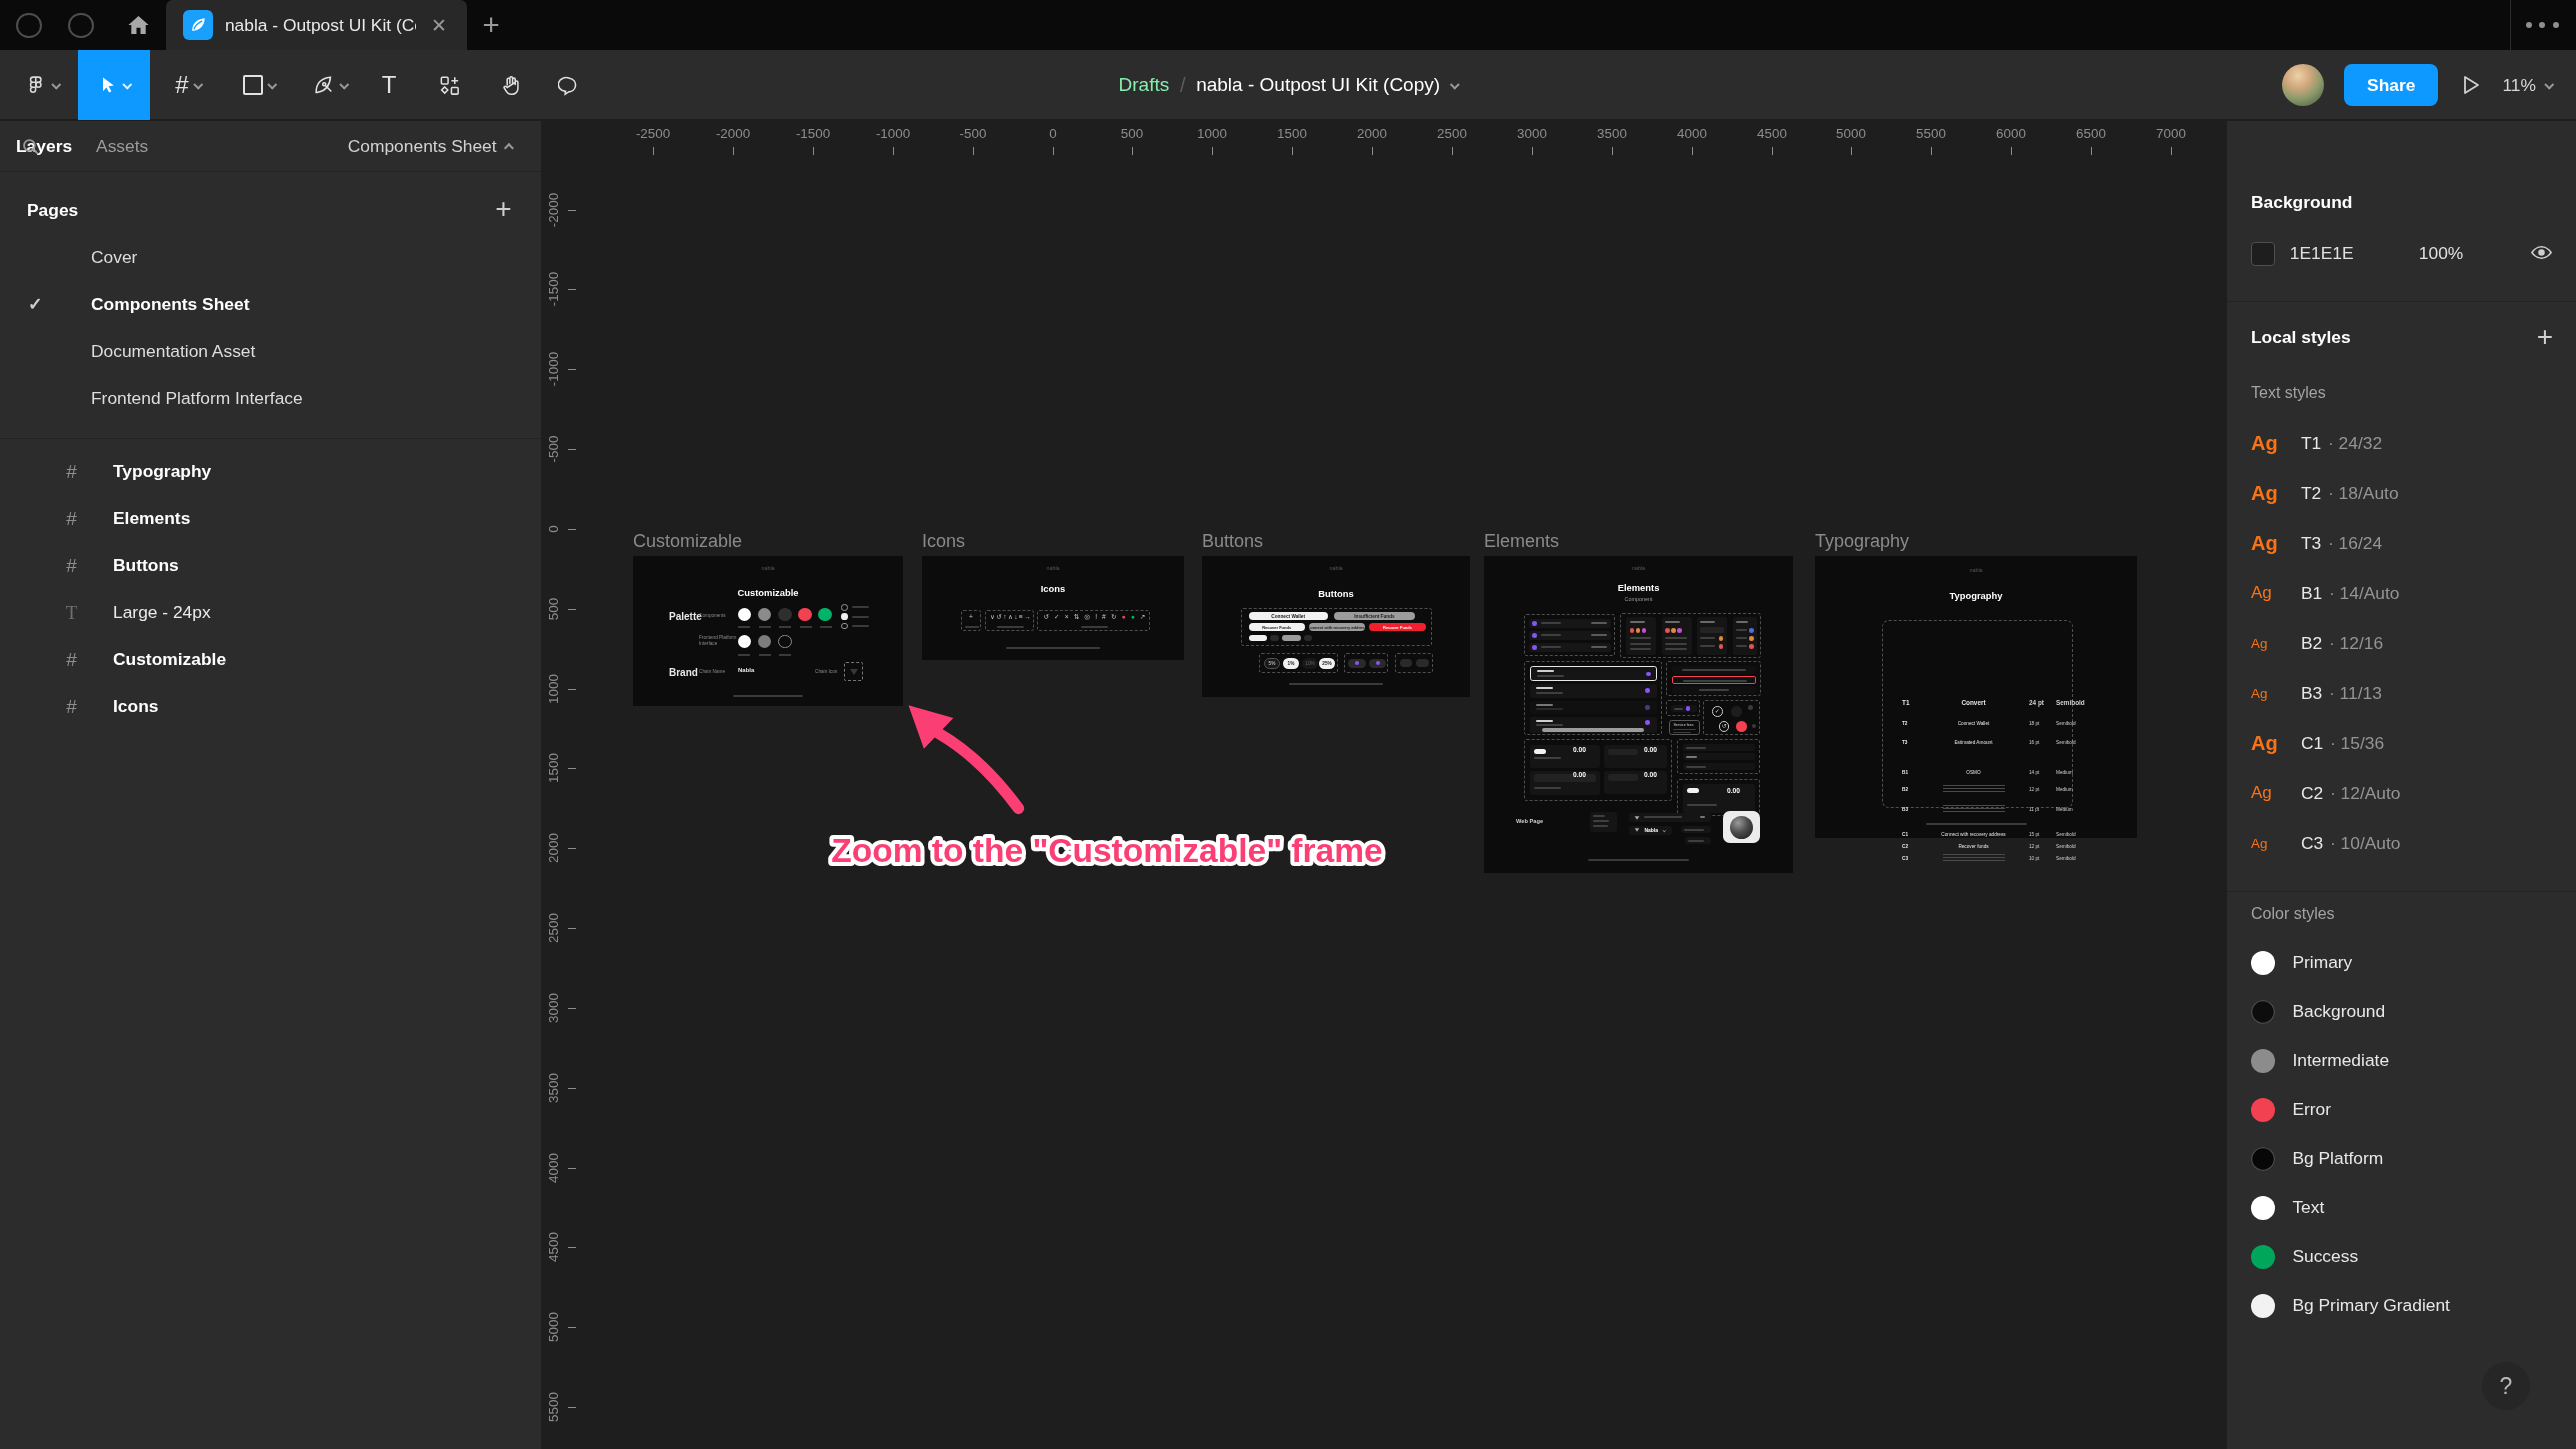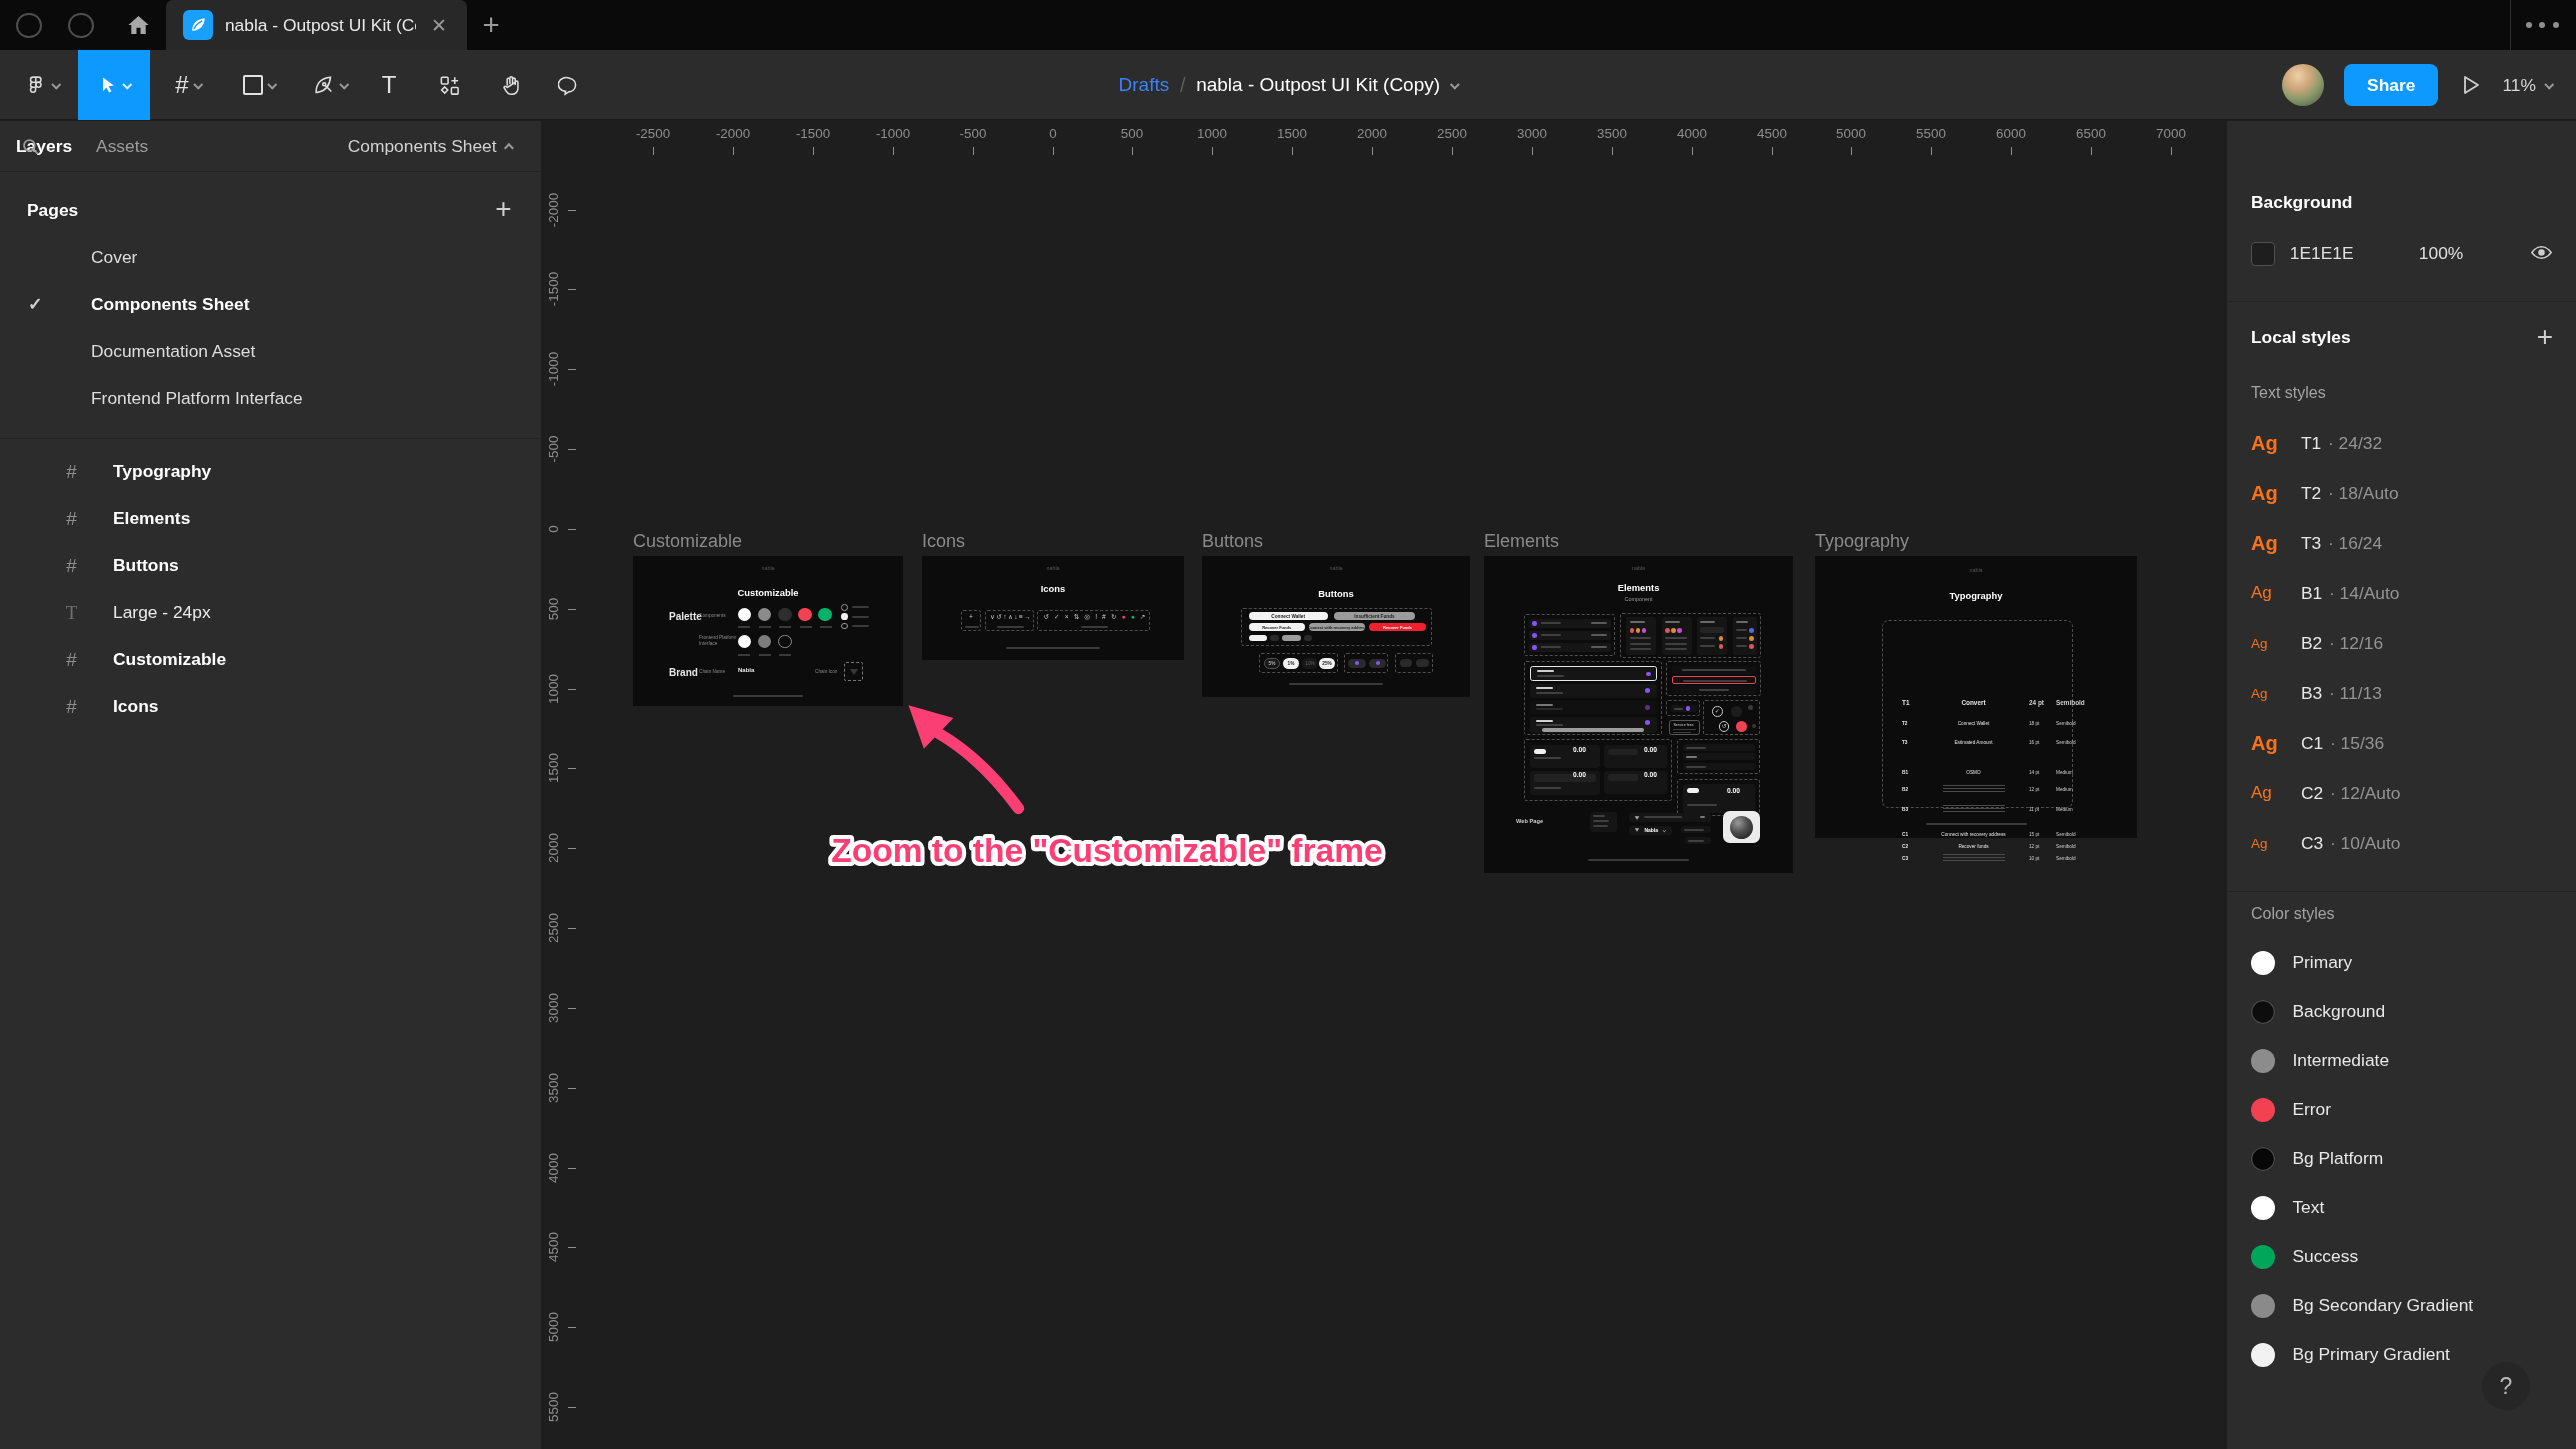--- a/index.html
+++ b/index.html
@@ -26,21 +26,21 @@
   #toolbar{position:absolute;left:0;top:50px;width:2576px;height:70px;background:#2c2c2c;border-bottom:1.3px solid #1c1c1c;}
   .tool{position:absolute;top:0;height:70px;display:flex;align-items:center;justify-content:center;gap:5.4px;color:#e2e2e2;}
   .tool .glyph{font-size:24px;}
   .chev{width:6.7px;height:6.7px;border-right:2px solid #9a9a9a;border-bottom:2px solid #9a9a9a;
     transform:rotate(45deg) translateY(-1.3px);display:inline-block;}
   #tool-move{background:#0d99ff;}
   #tool-move .chev{border-color:#dff0ff;}
   .sq-glyph{width:20px;height:20px;border:2px solid #e2e2e2;border-radius:2px;}
   #breadcrumb{position:absolute;left:50%;top:50px;transform:translateX(-50%);height:70px;
     display:flex;align-items:center;gap:10.7px;font-size:19px;white-space:nowrap;}
-  #breadcrumb .folder{color:#3b82f6;}
+  #breadcrumb .folder{color:#86efac;}
   #breadcrumb .sep{color:#5d5d5d;font-size:20px;}
   #breadcrumb .file{color:#ffffff;}
   #topbar-right{position:absolute;right:24px;top:50px;height:70px;display:flex;align-items:center;gap:20px;}
   #avatar{width:42px;height:42px;border-radius:50%;
     background:radial-gradient(circle at 38% 28%,#ecd2a8 0%,#d3a87e 30%,#8b9a6b 58%,#41503a 100%);}
   #share-btn{height:42px;padding:0 23px;border-radius:8px;background:#0d99ff;color:#fff;
     font-size:17.4px;font-weight:700;display:flex;align-items:center;}
   #zoom-menu{display:flex;align-items:center;gap:9.4px;color:#d6d6d6;font-size:17.4px;}
 
   
@@ -457,24 +457,20 @@
       <div class="cs-row">
         <span class="cs-dot" style="background: rgb(255, 255, 255);"></span>
         <span class="cs-name">Text</span>
       </div>
 
       <div class="cs-row">
         <span class="cs-dot" style="background: rgb(0, 166, 90);"></span>
         <span class="cs-name">Success</span>
       </div>
 
-      <div class="cs-row">
-        <span class="cs-dot" style="background: rgb(138, 138, 138);"></span>
-        <span class="cs-name">Bg Secondary Gradient</span>
-      </div>
 
       <div class="cs-row">
         <span class="cs-dot" style="background: rgb(242, 242, 242);"></span>
         <span class="cs-name">Bg Primary Gradient</span>
       </div>
     </div>
 </div>
 
 <div id="help-btn">?</div>
 

